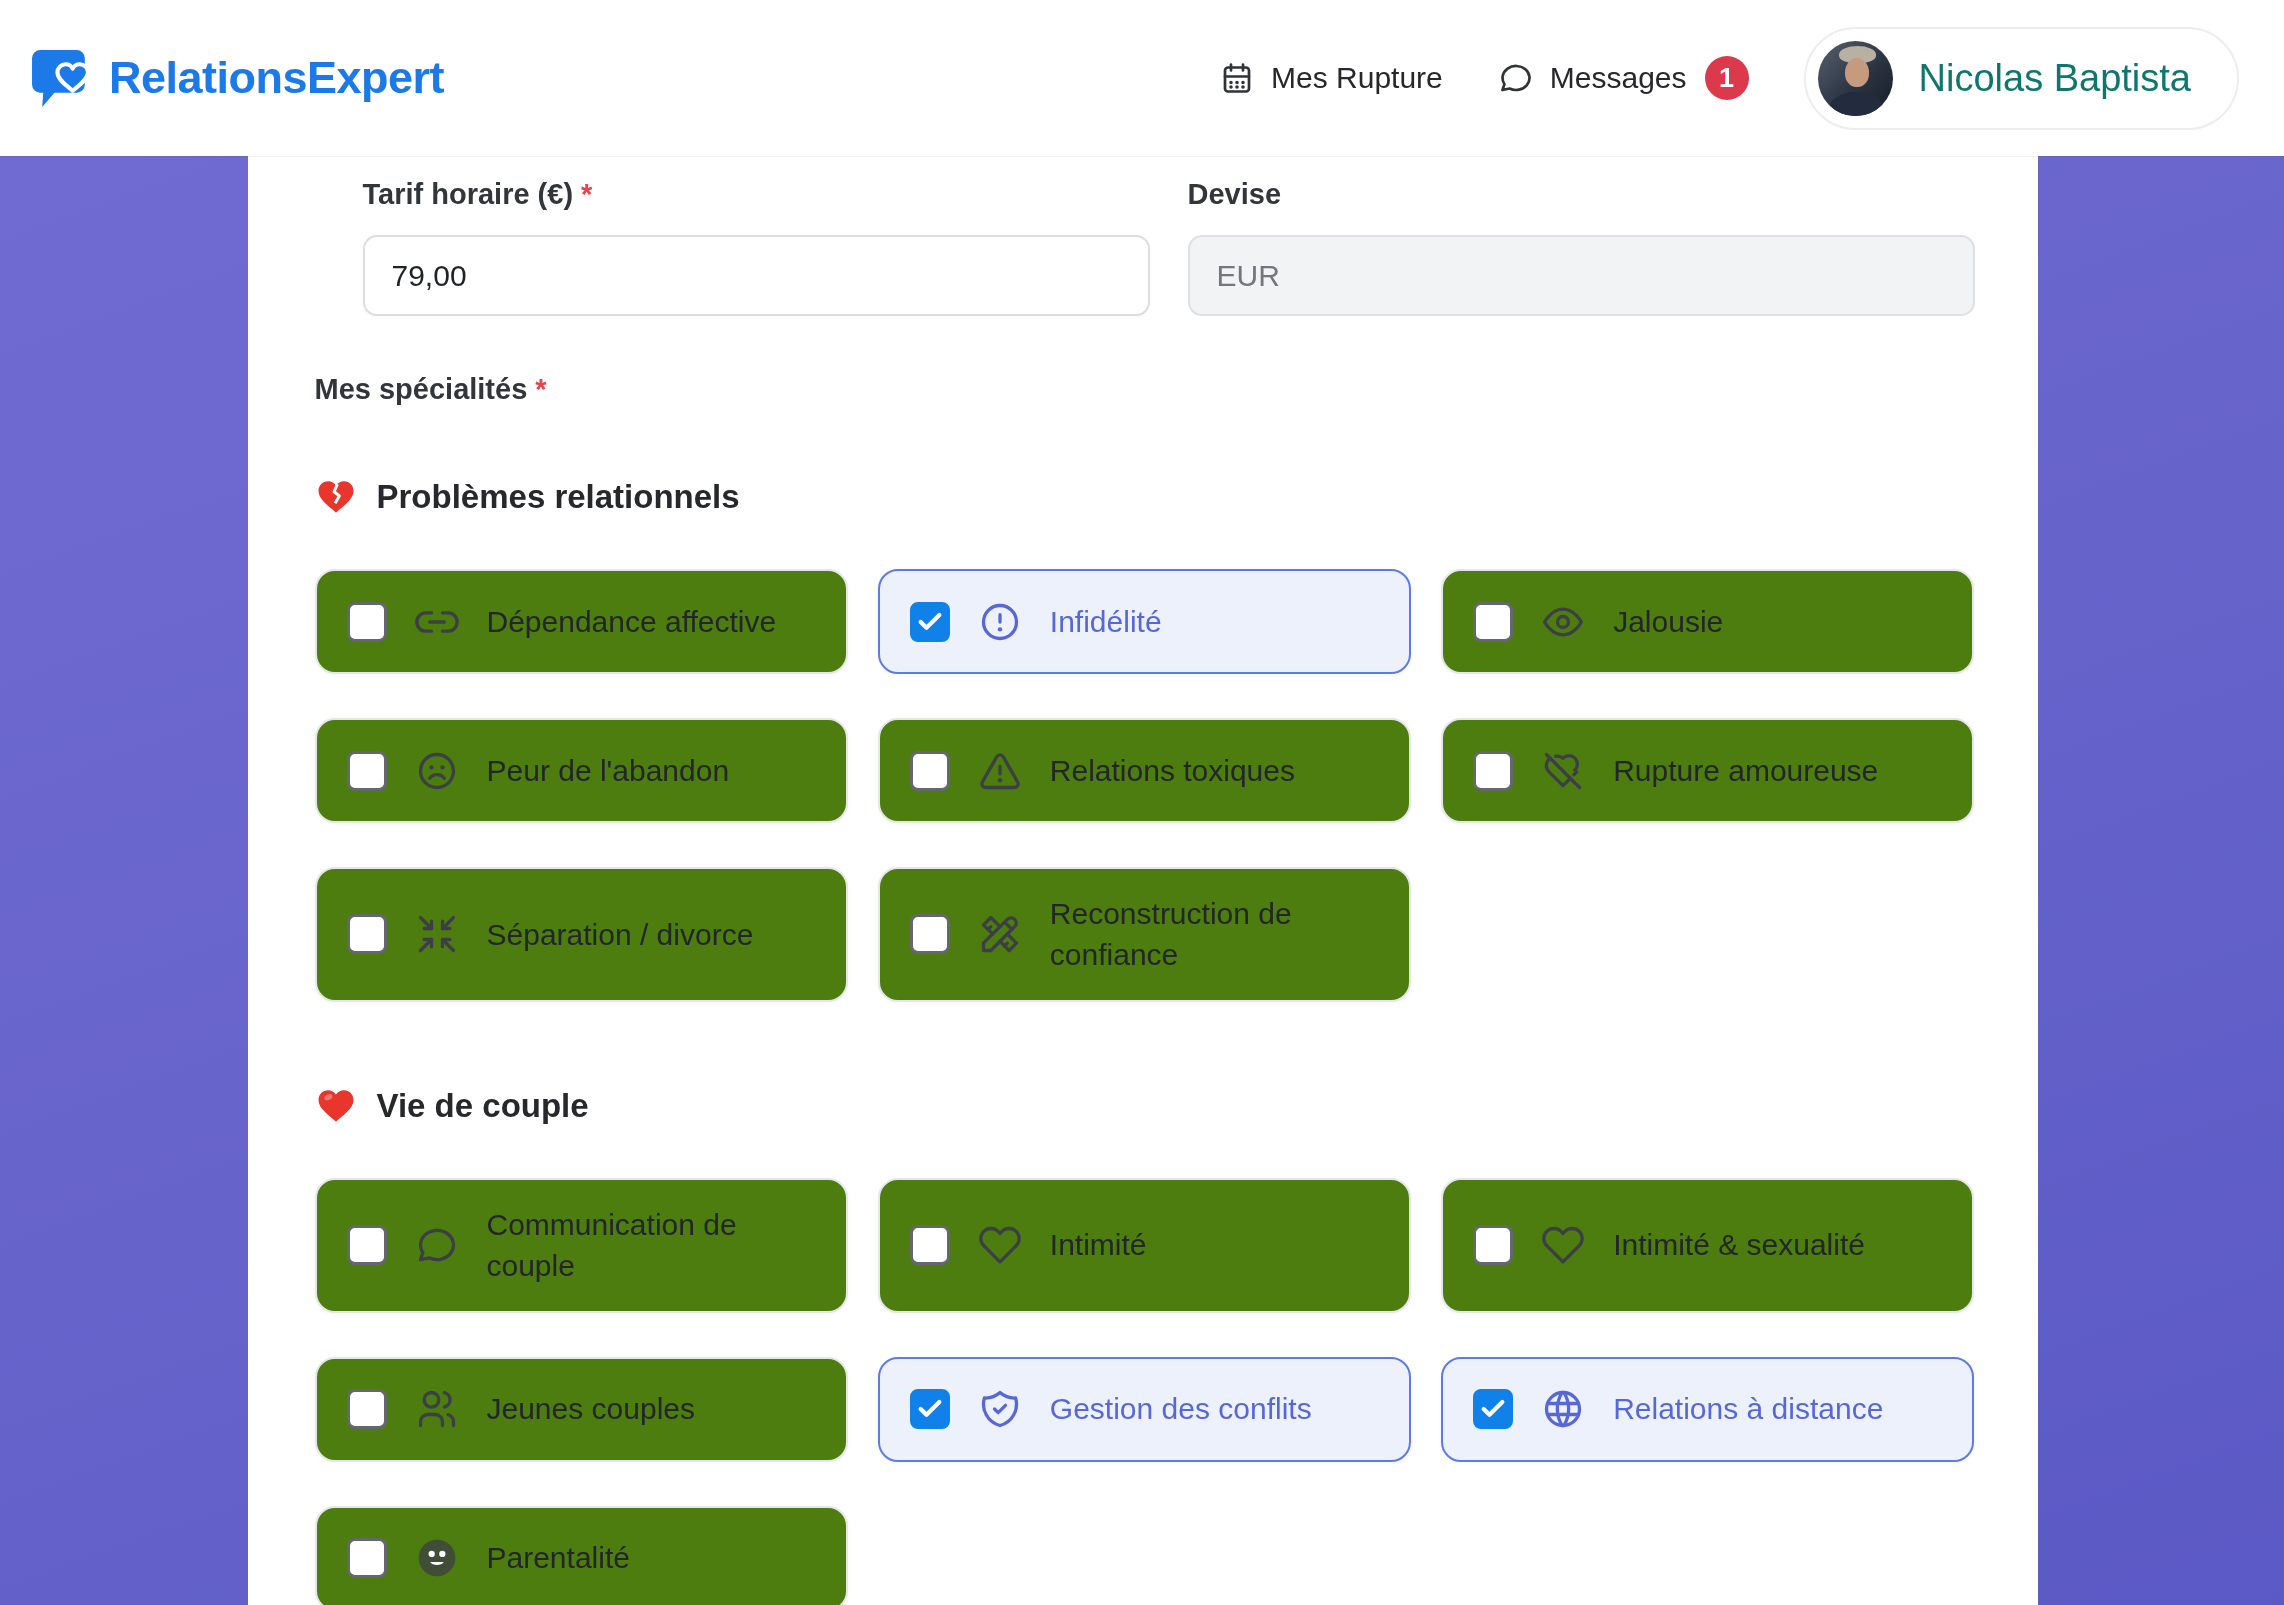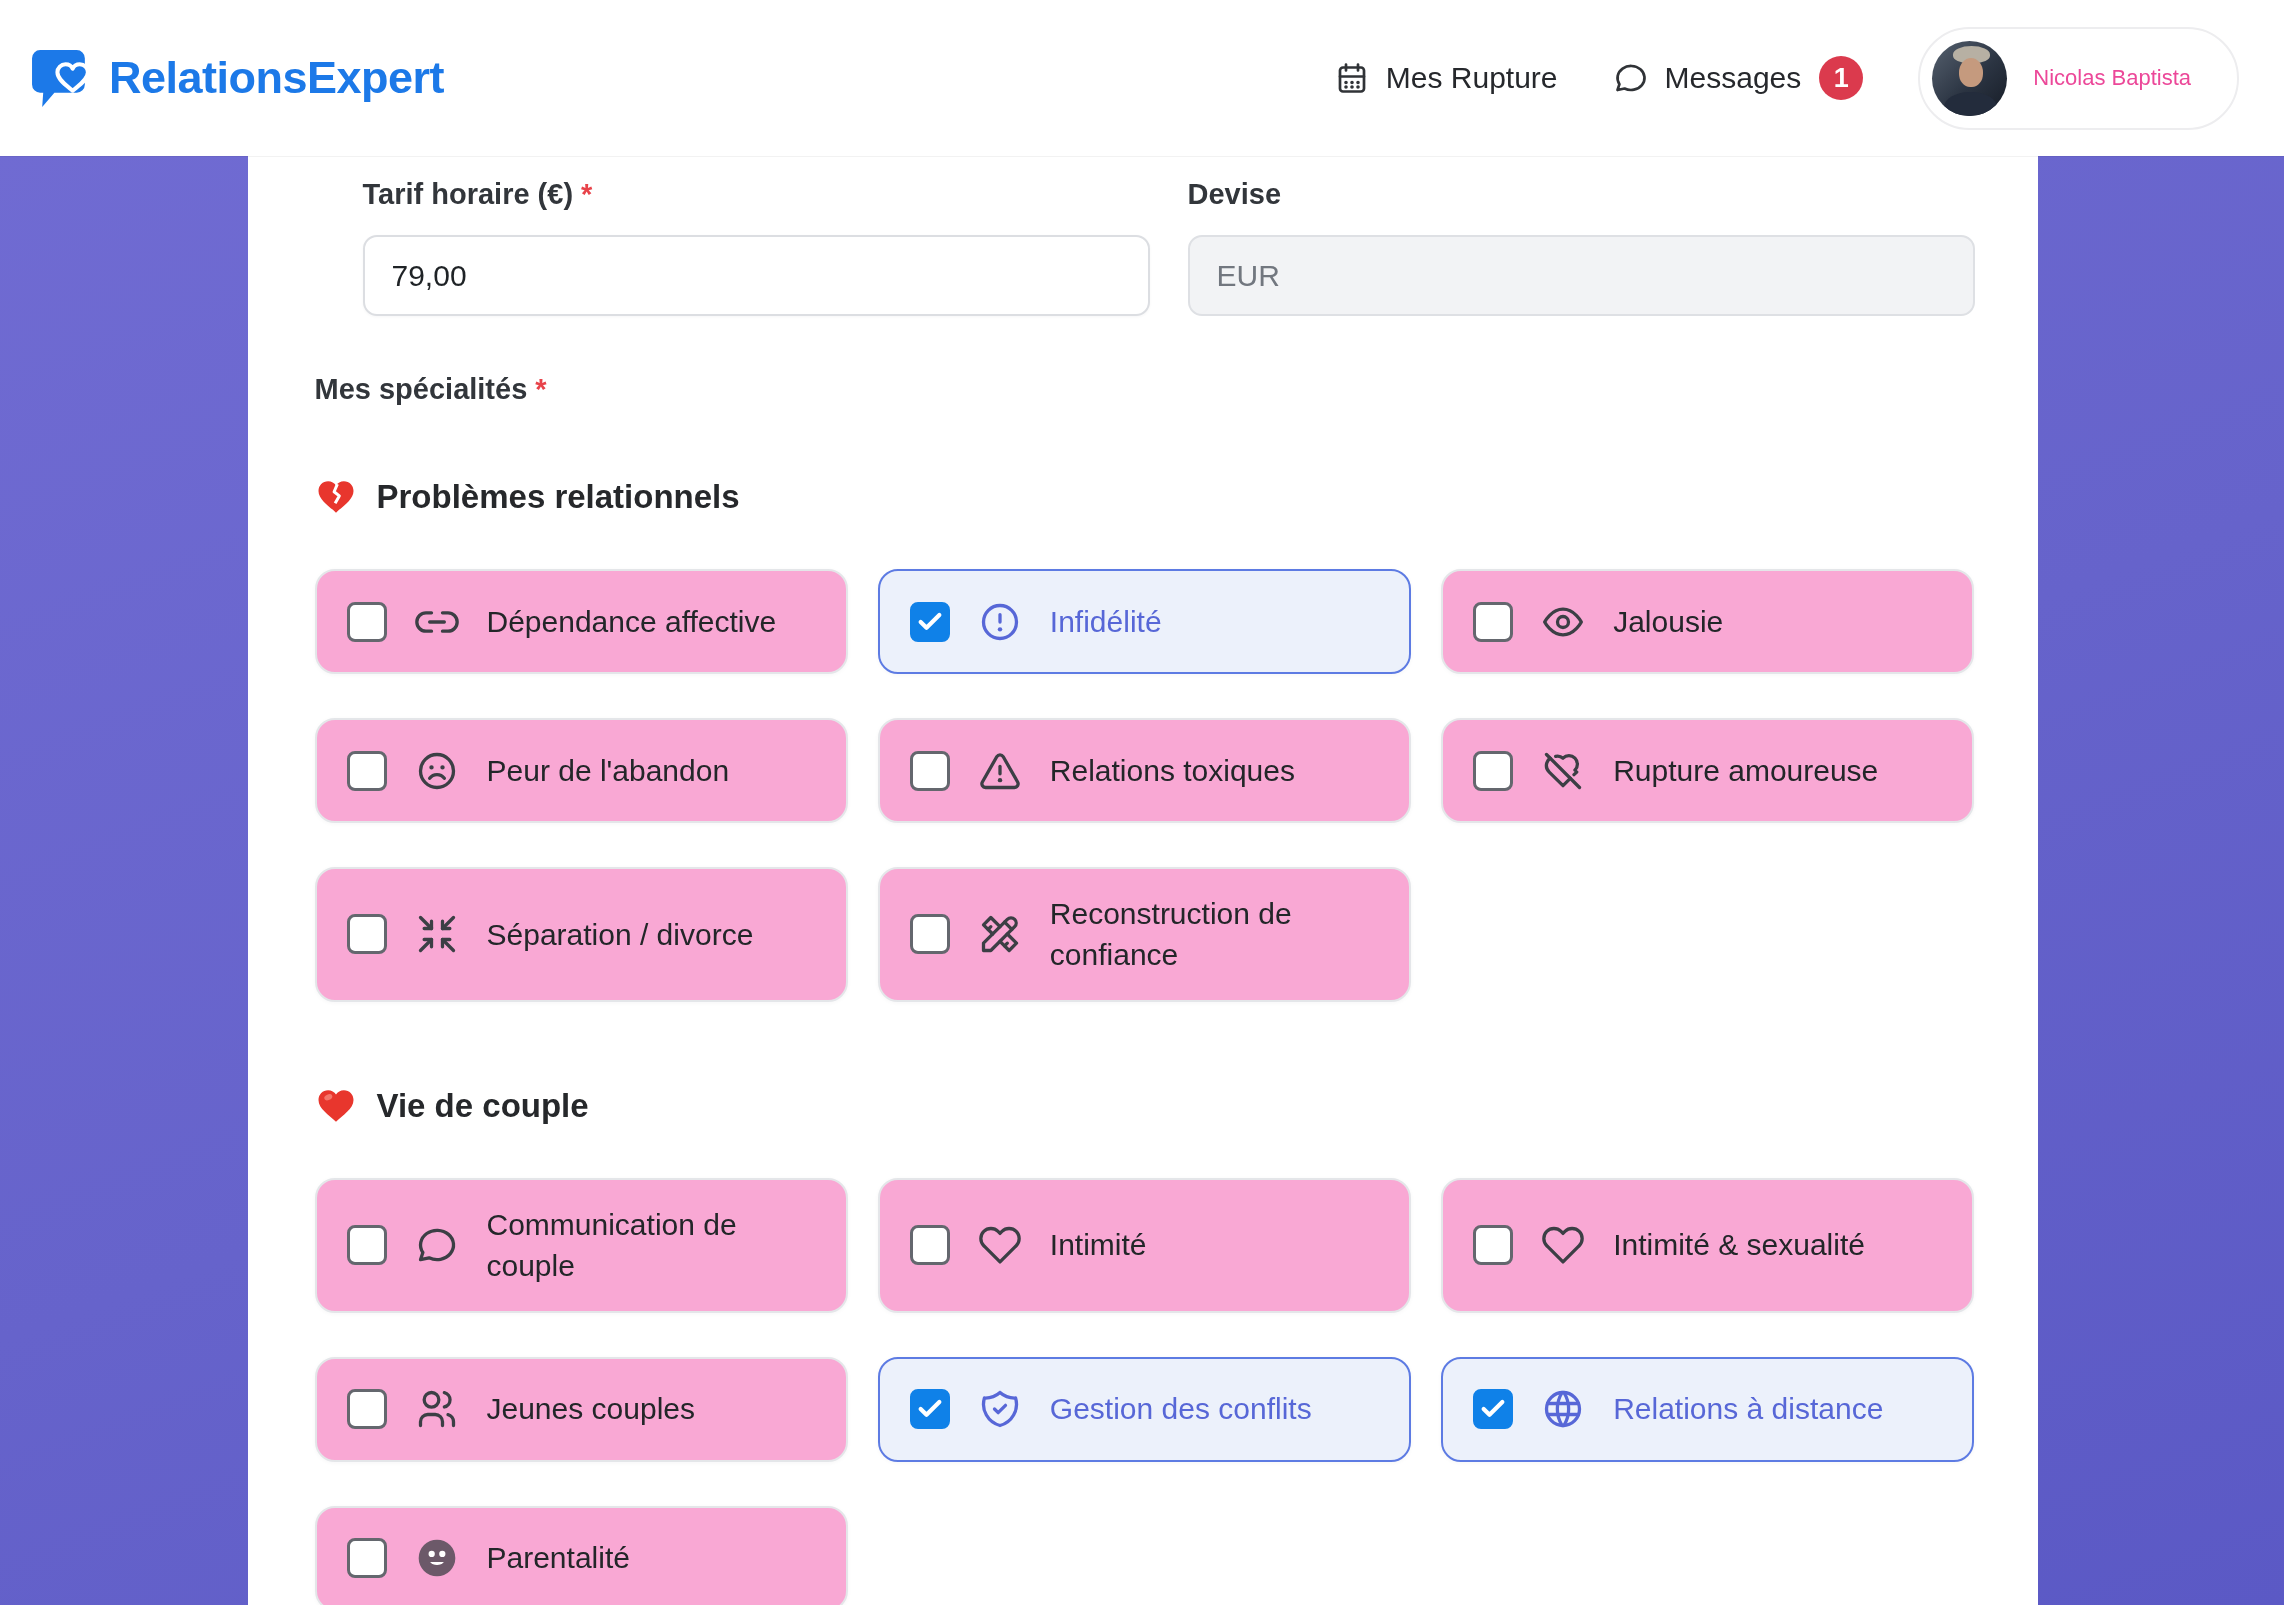--- a/index.html
+++ b/index.html
@@ -29,21 +29,21 @@
   }
   .user-pill {
     display:flex; align-items:center; gap:26px; border:2px solid #EDEDEF; border-radius:69px;
     padding:12px 46px 12px 12px; cursor:pointer; background:#fff;
   }
   .avatar { width:75px; height:75px; border-radius:50%; position:relative; overflow:hidden;
     background:linear-gradient(135deg,#56616f 0%,#2b3442 55%,#161c26 100%); flex:none; }
   .avatar .face { position:absolute; left:27px; top:17px; width:24px; height:29px; border-radius:50% 50% 46% 46%; background:#c59a7e; }
   .avatar .hat { position:absolute; left:21px; top:5px; width:37px; height:17px; border-radius:50% 50% 42% 42%; background:#b7b0a3; }
   .avatar .body { position:absolute; left:12px; bottom:-8px; width:53px; height:32px; border-radius:48% 48% 0 0; background:#232c3c; }
-  .user-name { font-size:22px; color:#ec4899; }
+  .user-name { font-size:38px; color:#0f766e; }
 
   
   .main-wrap { display:flex; justify-content:center; }
   .content-card {
     width:1790px; min-height:1449px; background:#fff; padding:22px 63px 79px 67px;
   }
 
   .fields-grid { display:grid; grid-template-columns:1fr 1fr; column-gap:38px; margin-top:0;margin-left:48px; }
   .field-label { font-size:29px; font-weight:700; color:#32363B; margin-bottom:24px; display:flex; gap:8px; }
   .req { color:#E8434A; font-weight:700; }
@@ -57,21 +57,21 @@
   .spec-main-label { margin-top:57px; margin-bottom:0; }
 
   .spec-section { margin-top:70px; }
   .spec-section + .spec-section { margin-top:83px; }
   .sec-title { display:flex; align-items:center; gap:20px; font-size:33px; font-weight:700; color:#26282B; }
   .sec-emoji { width:42px; height:42px; display:inline-flex; }
   .sec-emoji svg { width:100%; height:100%; }
 
   .cards-grid { display:grid; grid-template-columns:repeat(3,1fr); column-gap:30px; row-gap:44px; margin-top:51px; }
   .spec-card {
-    border:2px solid #E4E6E9; border-radius:20px; background:#f9a8d4; min-height:105px;
+    border:2px solid #E4E6E9; border-radius:20px; background:#4d7c0f; min-height:105px;
     display:flex; align-items:center; gap:28px; padding:24px 30px; cursor:pointer;
     font-size:30px; color:#232629; line-height:1.38;
     box-shadow:0 1px 4px rgba(17,24,39,.04);
   }
   .spec-card .cb {
     flex:none; width:40px; height:40px; border:3px solid #64676E; border-radius:8px; background:#fff;
     display:flex; align-items:center; justify-content:center;
   }
   .spec-card .cb svg { width:28px; height:28px; }
   .spec-icon { flex:none; width:44px; height:44px; color:#3C3F45; display:flex; align-items:center; justify-content:center; }

